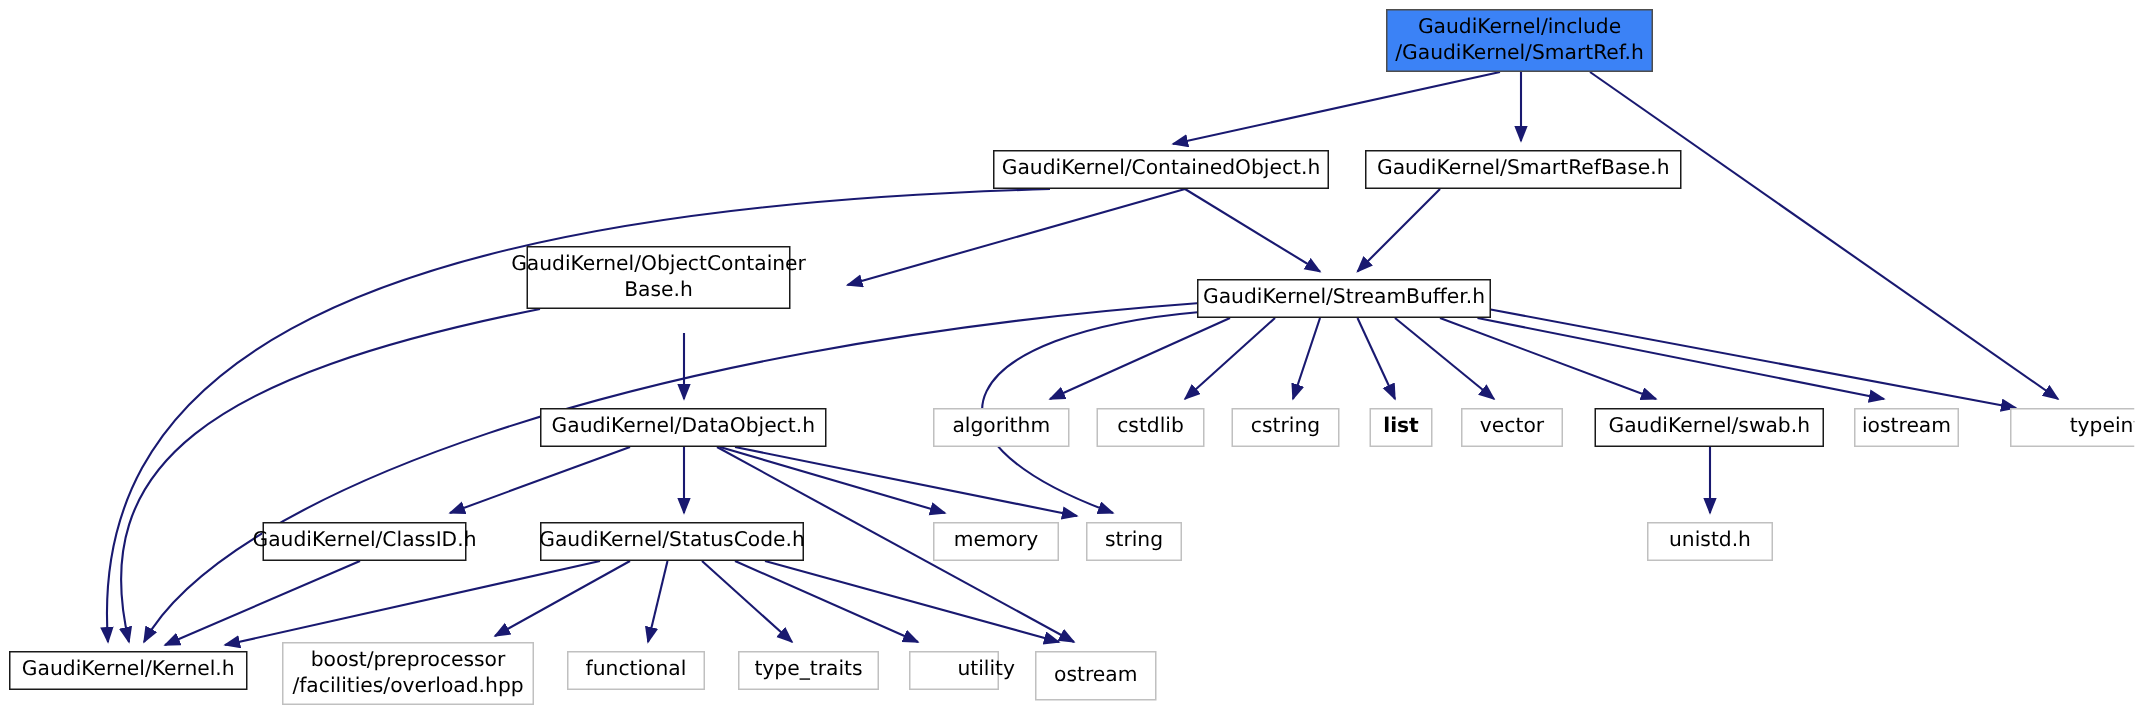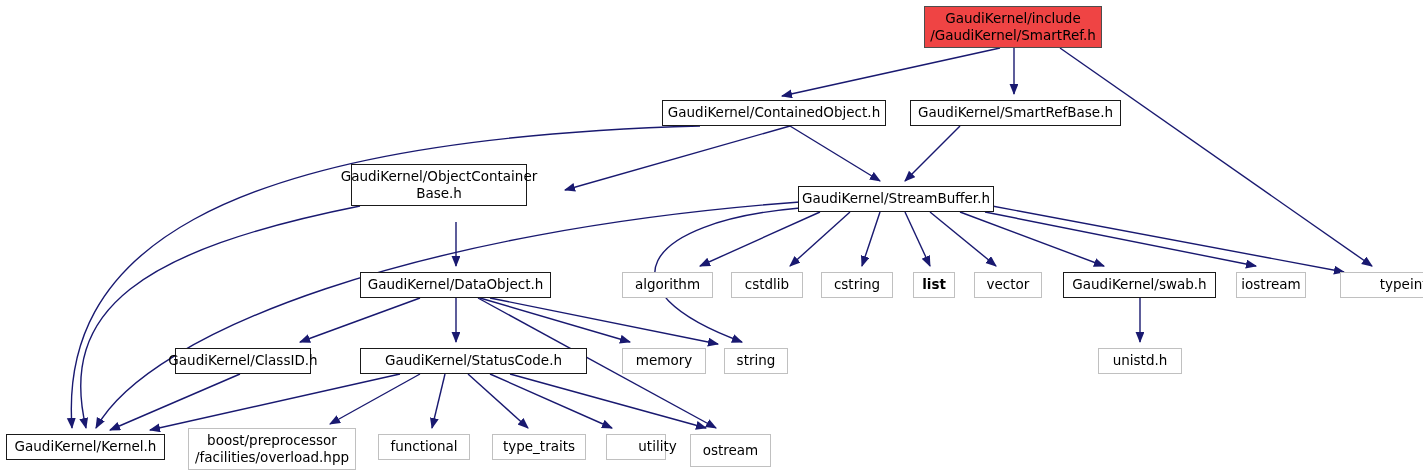--- a/index.html
+++ b/index.html
@@ -24,21 +24,21 @@
     white-space:pre-line;
     background:#ffffff;
     border:1px solid #c0c0c0;
     font-size:13.5px;
     z-index:2;
   }
   .node.bold{
     border:1.6px solid #1a1a1a;
   }
   .node.root{
-    background:#ef4444;
+    background:#3b82f6;
     border:1.6px solid #4d4d4d;
   }
 </style>
 </head>
 <body>
 
 <div id="canvas">
   <svg id="edges" viewBox="0 0 1423 476" xmlns="http://www.w3.org/2000/svg">
     <defs>
       <marker id="arrow" markerWidth="9" markerHeight="9" refX="7.2" refY="3.2" orient="auto" markerUnits="strokeWidth">
@@ -91,21 +91,21 @@
       <div class="node bold" style="left: 360px; top: 272px; width: 191px; height: 26px;">GaudiKernel/DataObject.h</div>
       <div class="node " style="left: 622px; top: 272px; width: 91px; height: 26px;">algorithm</div>
       <div class="node " style="left: 731px; top: 272px; width: 72px; height: 26px;">cstdlib</div>
       <div class="node " style="left: 821px; top: 272px; width: 72px; height: 26px;">cstring</div>
       <div class="node " style="left: 913px; top: 272px; width: 42px; height: 26px; font-weight: bold;">list</div>
       <div class="node " style="left: 974px; top: 272px; width: 68px; height: 26px;">vector</div>
       <div class="node bold" style="left: 1063px; top: 272px; width: 153px; height: 26px;">GaudiKernel/swab.h</div>
       <div class="node " style="left: 1236px; top: 272px; width: 70px; height: 26px;">iostream</div>
       <div class="node " style="left: 1340px; top: 272px; width: 95px; height: 26px; padding-left: 40px;">typeinfo</div>
       <div class="node bold" style="left: 175px; top: 348px; width: 136px; height: 26px;">GaudiKernel/ClassID.h</div>
-      <div class="node bold" style="left: 360px; top: 348px; width: 227px; height: 26px;">GaudiKernel/StatusCode.h</div>
+      <div class="node bold" style="left: 360px; top: 348px; width: 176px; height: 26px;">GaudiKernel/StatusCode.h</div>
       <div class="node " style="left: 622px; top: 348px; width: 84px; height: 26px;">memory</div>
       <div class="node " style="left: 724px; top: 348px; width: 64px; height: 26px;">string</div>
       <div class="node " style="left: 1098px; top: 348px; width: 84px; height: 26px;">unistd.h</div>
       <div class="node bold" style="left: 6px; top: 434px; width: 159px; height: 26px;">GaudiKernel/Kernel.h</div>
       <div class="node " style="left: 188px; top: 428px; width: 168px; height: 42px;">boost/preprocessor
 /facilities/overload.hpp</div>
       <div class="node " style="left: 378px; top: 434px; width: 92px; height: 26px;">functional</div>
       <div class="node " style="left: 492px; top: 434px; width: 94px; height: 26px;">type_traits</div>
       <div class="node " style="left: 606px; top: 434px; width: 60px; height: 26px; padding-left: 43px;">utility</div>
       <div class="node " style="left: 690px; top: 434px; width: 81px; height: 33px;">ostream</div>

